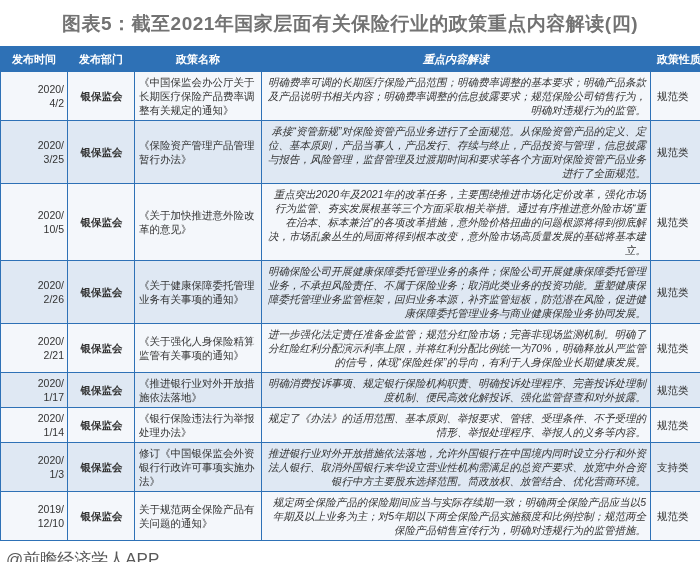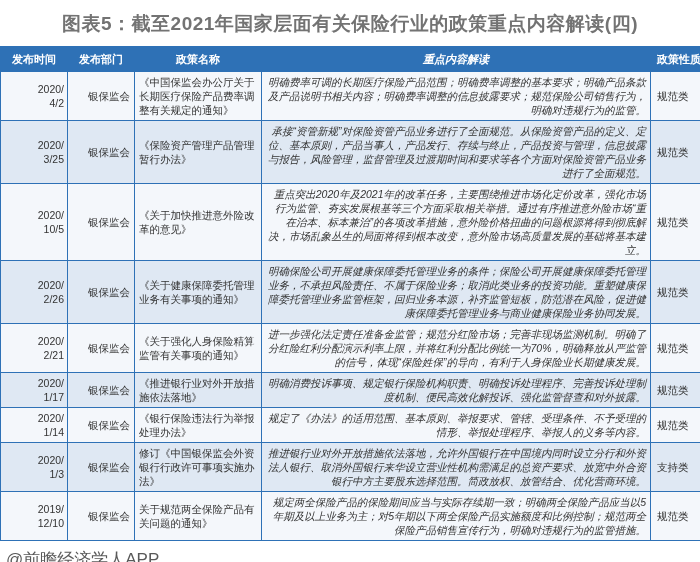--- a/index.html
+++ b/index.html
@@ -24,21 +24,21 @@
   }
   td{font-size:10.5px;color:#333;line-height:14px;vertical-align:middle;padding:3px 4px;}
   tbody tr:nth-child(odd){background:#f4f7fb;}
   tbody tr:nth-child(even){background:#dfe8f3;}
   .c0{width:62px;}
   .c1{width:62px;}
   .c2{width:122px;}
   .c3{width:384px;font-style:italic;}
   .c4{width:52px;}
   td.c0{text-align:right;padding-right:3px;padding-left:36px;}
-  td.c1{text-align:right;padding-left:5px;}
+  td.c1{text-align:center;padding-left:5px;font-weight:bold;}
   td.c2{text-align:left;}
   td.c3{text-align:right;}
   td.c4{text-align:left;padding-left:6px;}
   .footer{
     display:flex;justify-content:space-between;align-items:flex-end;
     padding:7px 8px 6px 6px;margin-top:auto;
   }
   .source{font-size:11.5px;color:#3f3f3f;}
   .credit{font-size:17px;color:#595959;}
   .watermark{

